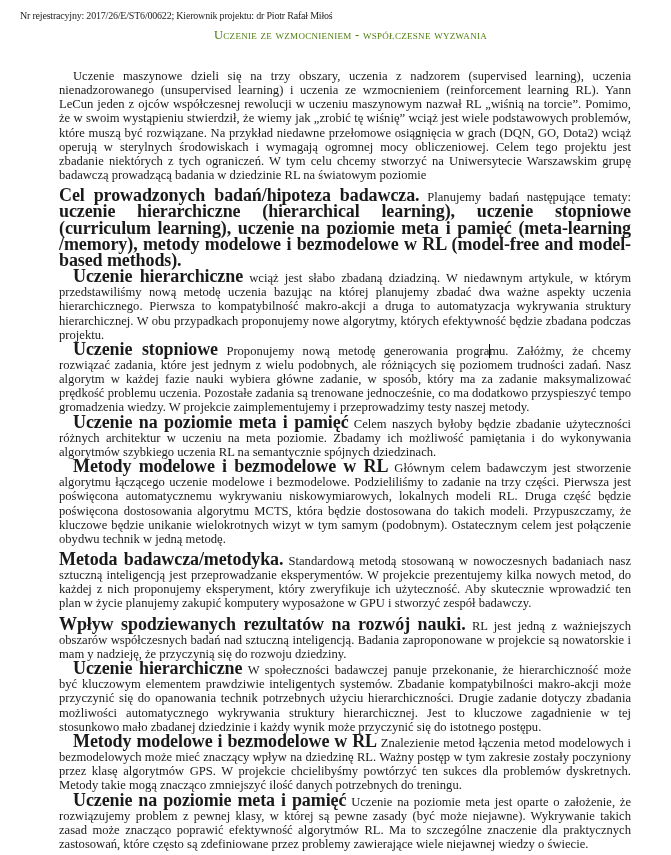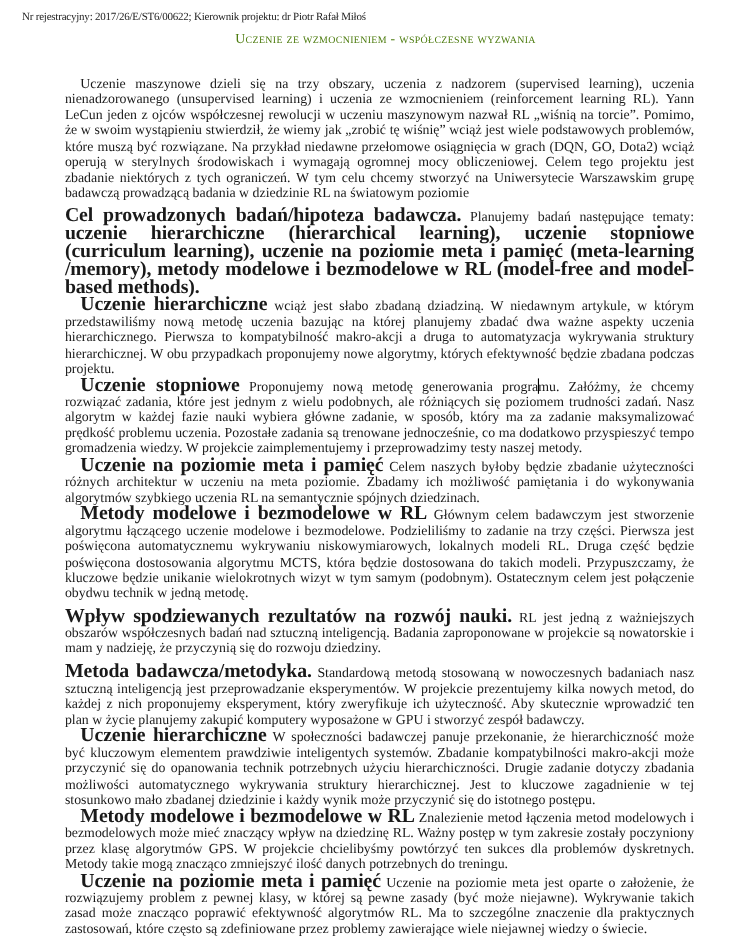--- a/index.html
+++ b/index.html
@@ -72,27 +72,27 @@
     <span class="b">Uczenie na poziomie meta i pamięć</span>
     <span>Celem naszych byłoby będzie zbadanie użyteczności różnych architektur w uczeniu na meta poziomie. Zbadamy ich możliwość pamiętania i do wykonywania algorytmów szybkiego uczenia RL na semantycznie spójnych dziedzinach.</span>
   </p>
 
   <p class="p">
     <span class="b">Metody modelowe i bezmodelowe w RL</span>
     <span>Głównym celem badawczym jest stworzenie algorytmu łączącego uczenie modelowe i bezmodelowe. Podzieliliśmy to zadanie na trzy części. Pierwsza jest poświęcona automatycznemu wykrywaniu niskowymiarowych, lokalnych modeli RL. Druga część będzie poświęcona dostosowania algorytmu MCTS, która będzie dostosowana do takich modeli. Przypuszczamy, że kluczowe będzie unikanie wielokrotnych wizyt w tym samym (podobnym). Ostatecznym celem jest połączenie obydwu technik w jedną metodę.</span>
   </p>
 
   <p class="p noindent gap">
-    <span class="b">Wpływ spodziewanych rezultatów na rozwój nauki.</span>
-    <span>RL jest jedną z ważniejszych obszarów współczesnych badań nad sztuczną inteligencją. Badania zaproponowane w projekcie są nowatorskie i mam y nadzieję, że przyczynią się do rozwoju dziedziny.</span>
+    <span class="b">Metoda badawcza/metodyka.</span>
+    <span>Standardową metodą stosowaną w nowoczesnych badaniach nasz sztuczną inteligencją jest przeprowadzanie eksperymentów. W projekcie prezentujemy kilka nowych metod, do każdej z nich proponujemy eksperyment, który zweryfikuje ich użyteczność. Aby skutecznie wprowadzić ten plan w życie planujemy zakupić komputery wyposażone w GPU i stworzyć zespół badawczy.</span>
   </p>
 
   <p class="p noindent gap">
-    <span class="b">Metoda badawcza/metodyka.</span>
-    <span>Standardową metodą stosowaną w nowoczesnych badaniach nasz sztuczną inteligencją jest przeprowadzanie eksperymentów. W projekcie prezentujemy kilka nowych metod, do każdej z nich proponujemy eksperyment, który zweryfikuje ich użyteczność. Aby skutecznie wprowadzić ten plan w życie planujemy zakupić komputery wyposażone w GPU i stworzyć zespół badawczy.</span>
+    <span class="b">Wpływ spodziewanych rezultatów na rozwój nauki.</span>
+    <span>RL jest jedną z ważniejszych obszarów współczesnych badań nad sztuczną inteligencją. Badania zaproponowane w projekcie są nowatorskie i mam y nadzieję, że przyczynią się do rozwoju dziedziny.</span>
   </p>
 
   <p class="p">
     <span class="b">Uczenie hierarchiczne</span>
     <span>W społeczności badawczej panuje przekonanie, że hierarchiczność może być kluczowym elementem prawdziwie inteligentych systemów. Zbadanie kompatybilności makro-akcji może przyczynić się do opanowania technik potrzebnych użyciu hierarchiczności. Drugie zadanie dotyczy zbadania możliwości automatycznego wykrywania struktury hierarchicznej. Jest to kluczowe zagadnienie w tej stosunkowo mało zbadanej dziedzinie i każdy wynik może przyczynić się do istotnego postępu.</span>
   </p>
 
 
   <p class="p">
     <span class="b">Metody modelowe i bezmodelowe w RL</span>

